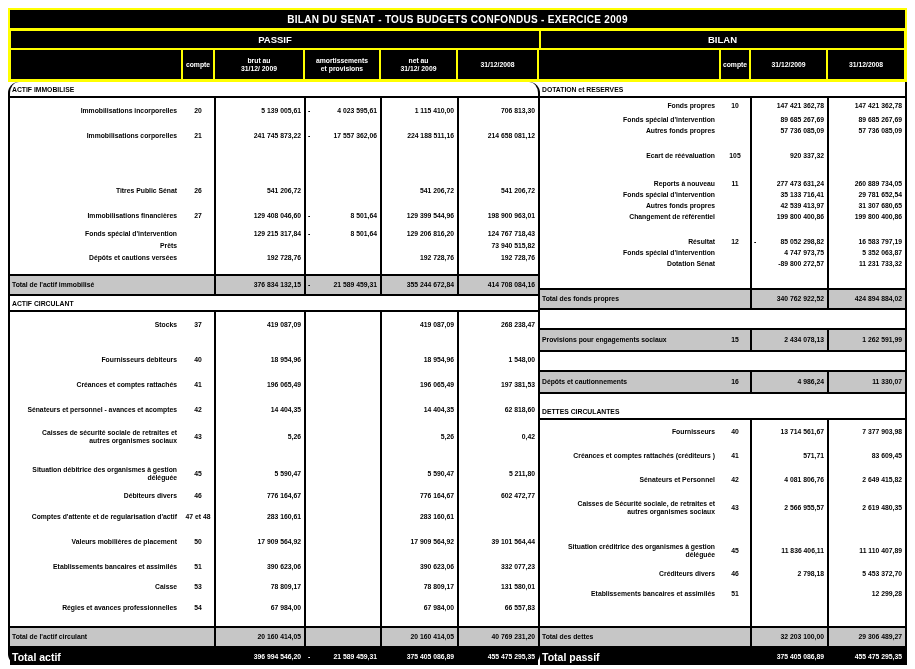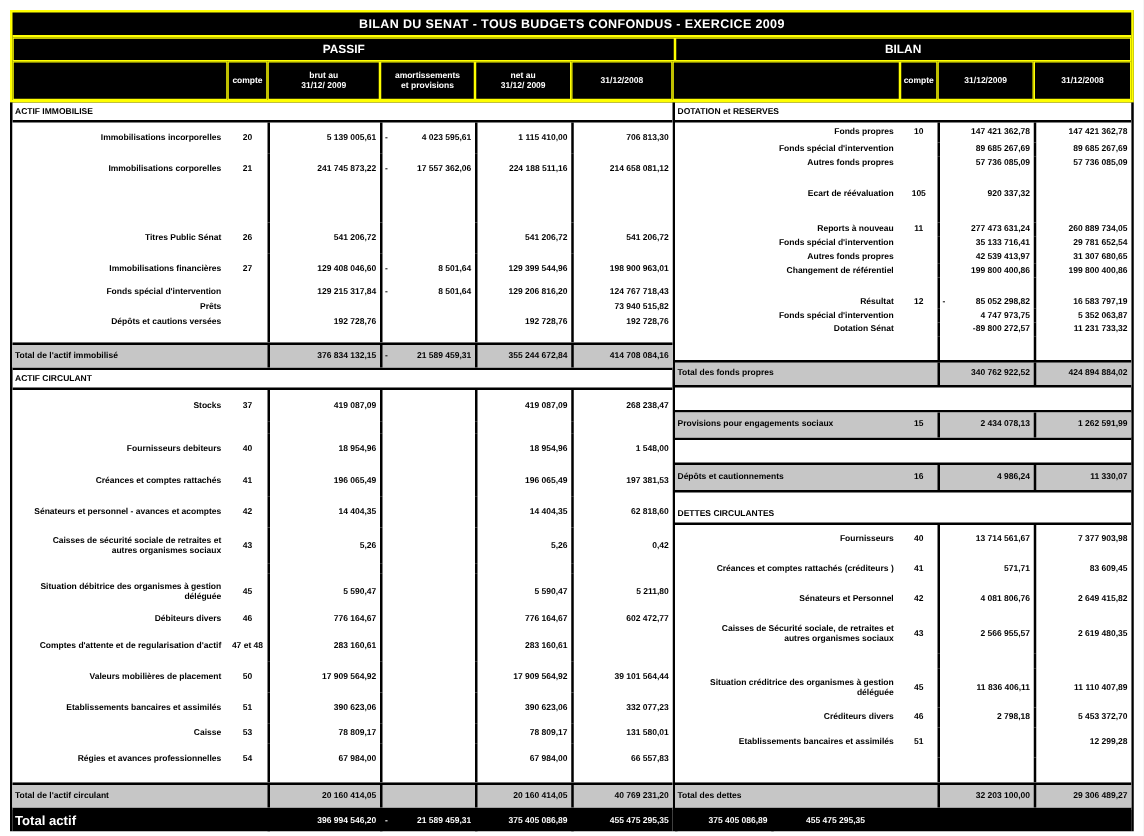--- a/index.html
+++ b/index.html
@@ -18,21 +18,21 @@
   .cols { display:flex; height:31px; }
   .hcell { border:1px solid #ffff00; display:flex; flex-direction:column; align-items:center;
            justify-content:center; font-size:6.8px; line-height:8px; text-align:center; }
   .hcell span { display:block; }
   .hc0{width:172px;} .hc1{width:32px;} .hc2{width:90px;} .hc3{width:76px;} .hc4{width:77px;} .hc5{width:81px;}
   .hr0{width:182px;} .hr1{width:30px;} .hr2{width:77px;} .hr3{flex:1;}
 
   
   .body { display:flex; height:583px; }
   .half { display:flex; flex-direction:column; }
-  .half-l { width:532px; border-left:2px solid #000; border-right:2px solid #000; }
+  .half-l { width:532px; border-left:2px solid #000; border-right:2px solid #000;border-radius:11px; }
   .half-r { width:367px; border-right:2px solid #000; }
   .sec-title { height:14px; display:flex; align-items:center; padding-left:2px; font-size:6.8px; flex:0 0 auto; }
   .tbl { display:flex; flex-direction:column; border-top:2px solid #000; border-bottom:2px solid #000;
          background:#fff; flex:0 0 auto; }
   #tbl-immobilise { height:200px; }
   #tbl-dotation { height:214px; }
   .grow { flex:1 1 auto; }
   .gap18 { height:18px; flex:0 0 auto; } .gap10 { height:10px; flex:0 0 auto; }
 
   .row { display:flex; flex:0 0 auto; }
@@ -897,20 +897,23 @@
             <div class="cell c-num c-v2009">
               <span>32 203 100,00</span>
             </div>
             <div class="cell c-num c-v2008">
               <span>29 306 489,27</span>
             </div>
           </div>
         </div>
       <div class="grand" id="grand-passif">
           <div class="row">
+            <div class="cell c-labelg left">
+              <span>Total passif</span>
+            </div>
             <div class="cell c-num c-v2009">
               <span>375 405 086,89</span>
             </div>
             <div class="cell c-num c-v2008">
               <span>455 475 295,35</span>
             </div>
           </div>
         </div>
     </div>
   </div>

